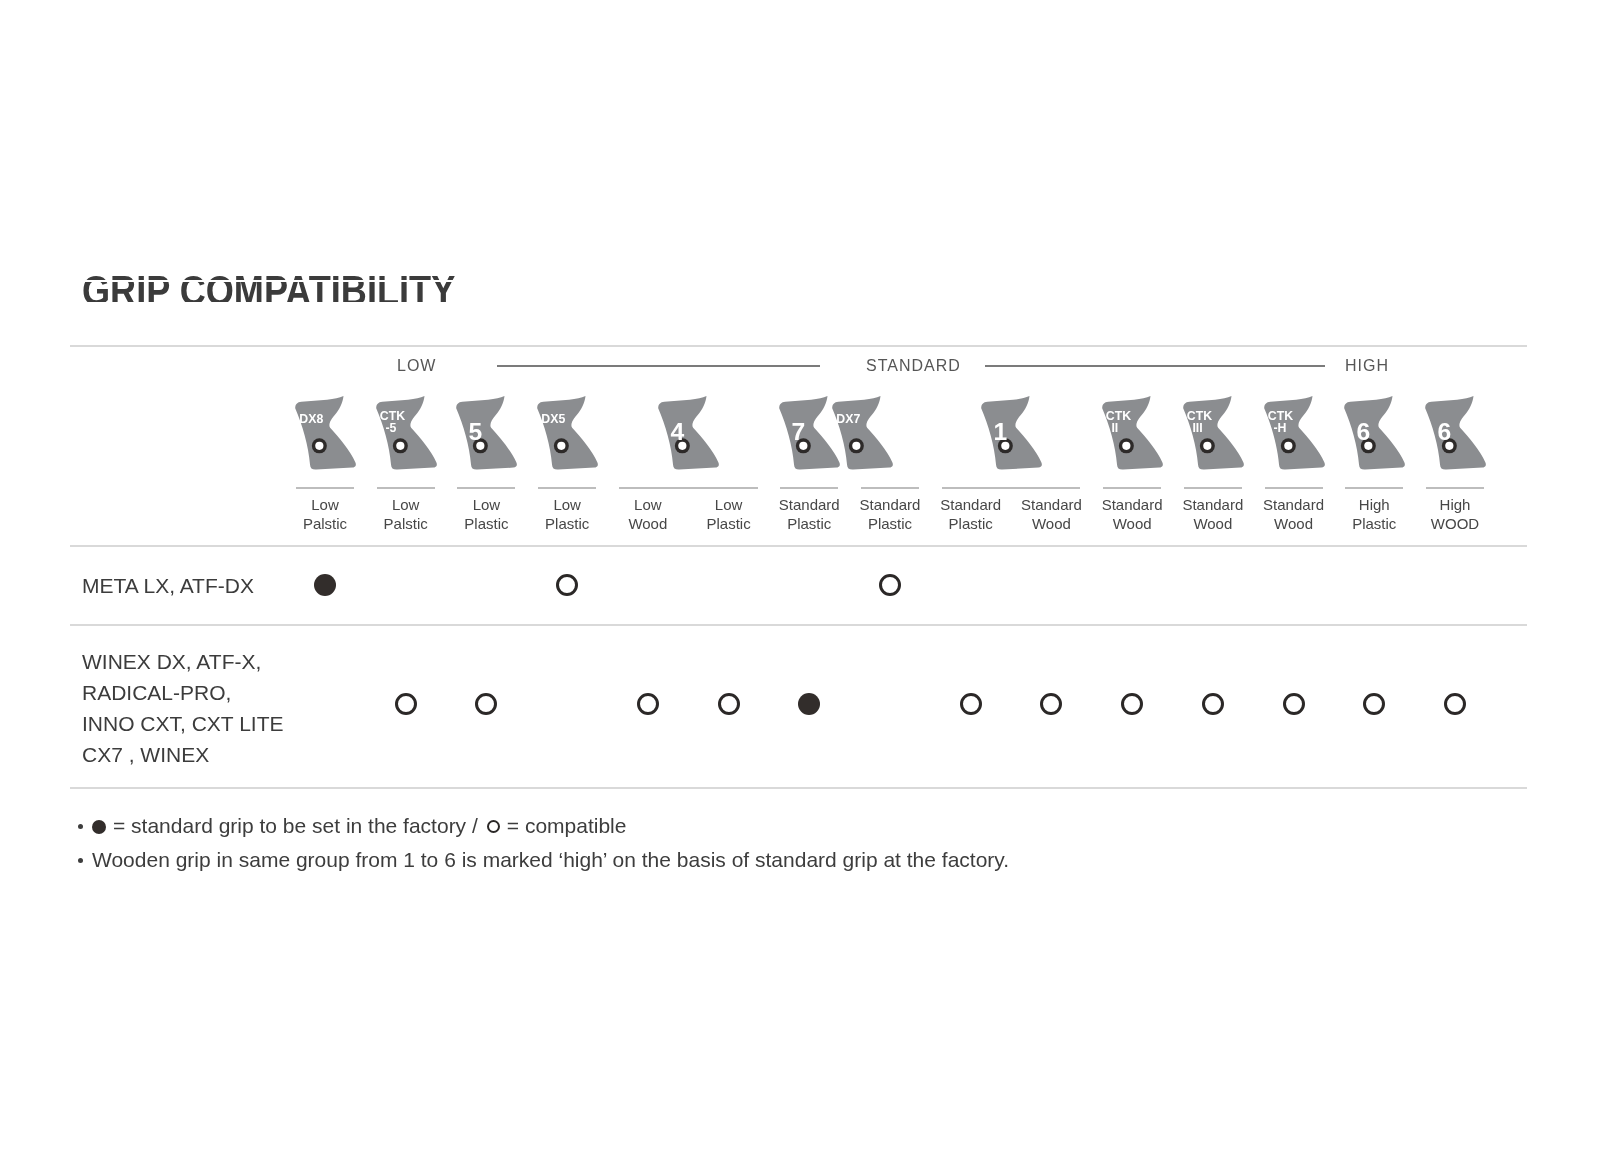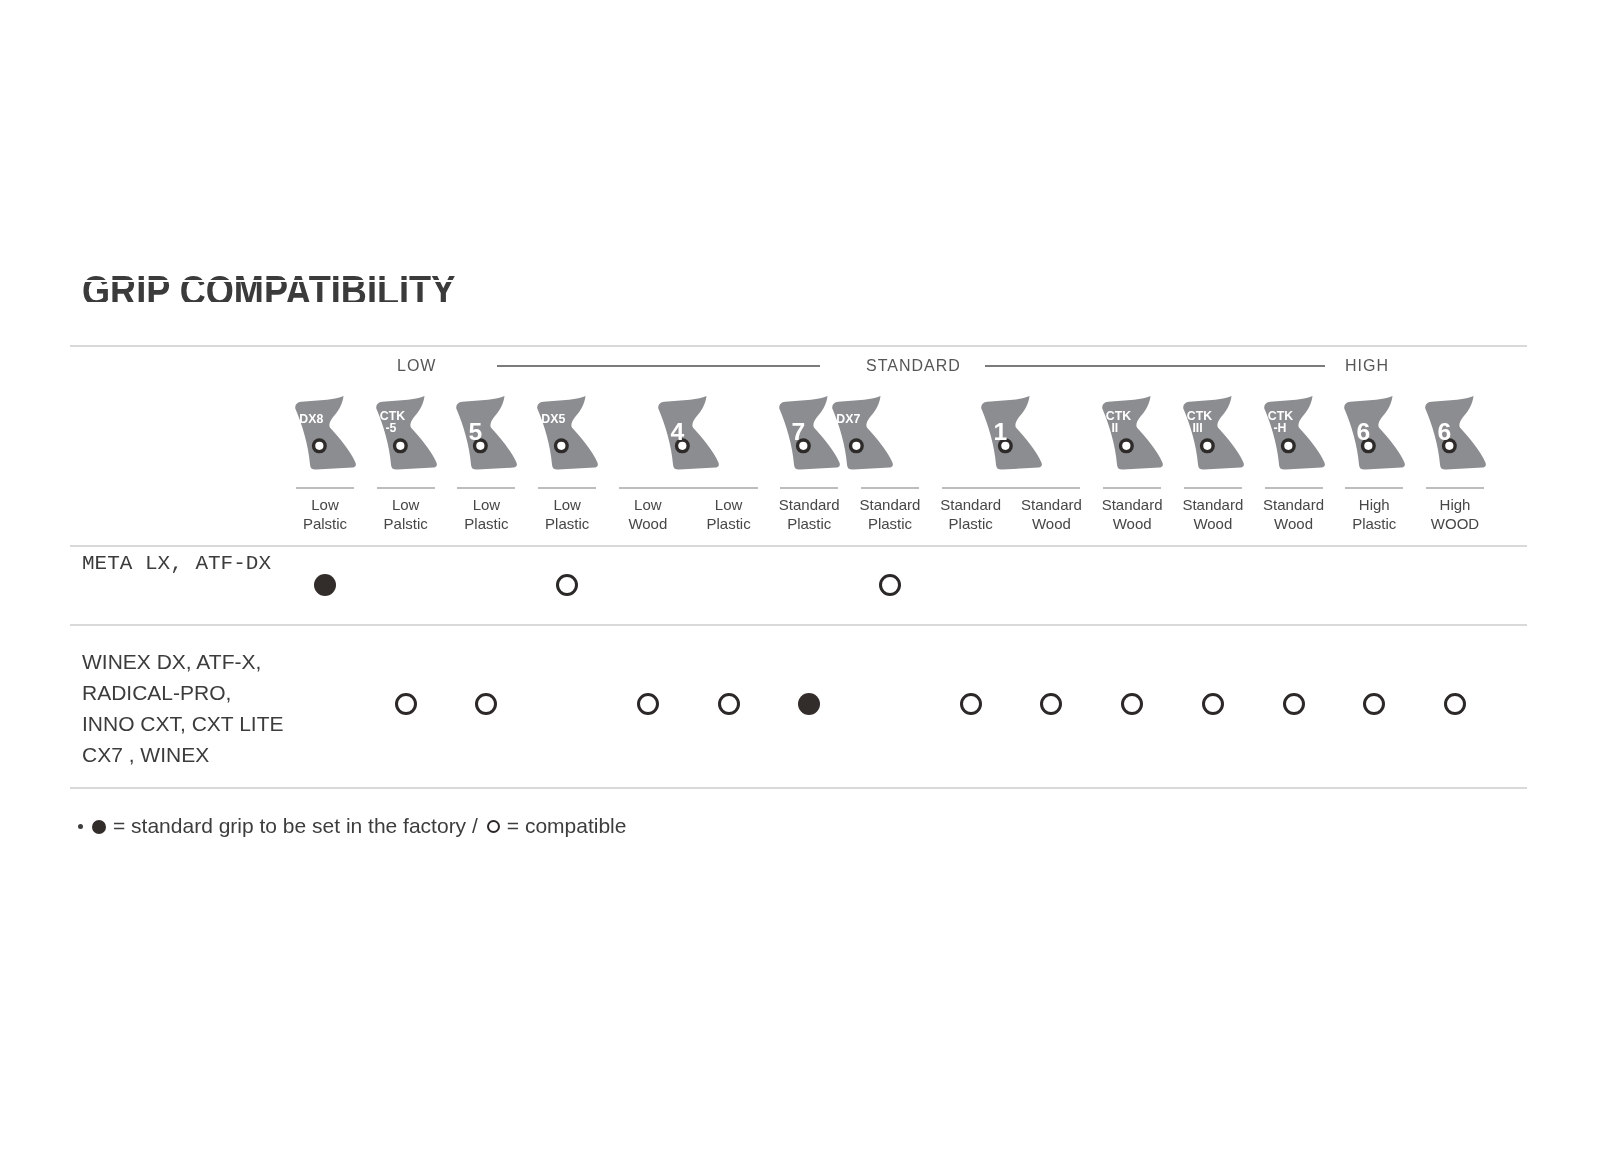--- a/index.html
+++ b/index.html
@@ -272,21 +272,21 @@
       </div>
       <div class="abs col-label" style="left: 1400px;">
         <div>High</div>
         <div>WOOD</div>
       </div>
     </div>
 
   <div class="abs rule" id="rule-cols"></div>
 
   <div id="rows-layer">
-      <div class="abs row-label" style="top: 551px; line-height: 25px; font-family: Liberation Mono, monospace;">
+      <div class="abs row-label" style="top: 573px; line-height: 25px;">
         <div>META LX, ATF-DX</div>
       </div>
       <div class="abs mark mark-filled" style="left: 314px; top: 574px;"></div>
       <div class="abs mark mark-open" style="left: 556.142px; top: 574px;"></div>
       <div class="abs mark mark-open" style="left: 878.998px; top: 574px;"></div>
       <div class="abs row-label" style="top: 646px; line-height: 31px;">
         <div>WINEX DX, ATF-X,</div>
         <div>RADICAL-PRO,</div>
         <div>INNO CXT, CXT LITE</div>
         <div>CX7 , WINEX</div>
@@ -304,14 +304,17 @@
       <div class="abs mark mark-open" style="left: 1363.28px; top: 693px;"></div>
       <div class="abs mark mark-open" style="left: 1444px; top: 693px;"></div>
     </div>
 
   <div class="abs rule" id="rule-row1"></div>
   <div class="abs rule" id="rule-row2"></div>
 
   <div class="abs note" id="note1">
     <span class="bullet"></span><span class="dot-filled"></span><span>= standard grip to be set in the factory /</span><span class="dot-open"></span><span>= compatible</span>
   </div>
+  <div class="abs note" id="note2">
+    <span class="bullet"></span><span>Wooden grip in same group from 1 to 6 is marked ‘high’ on the basis of standard grip at the factory.</span>
+  </div>
 
 </div>
 
 </body></html>

